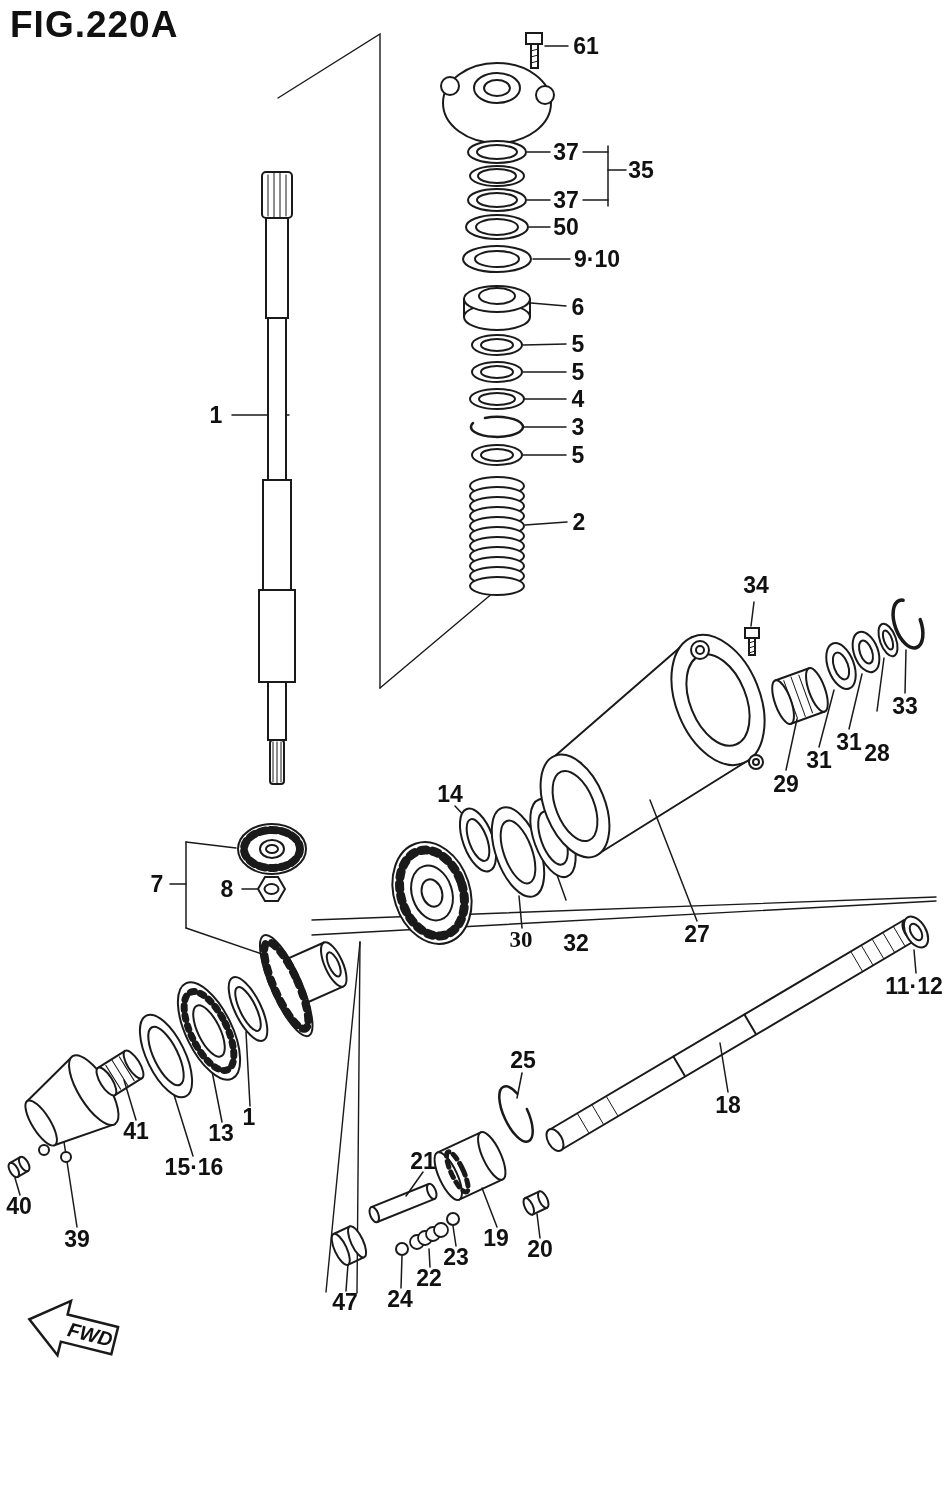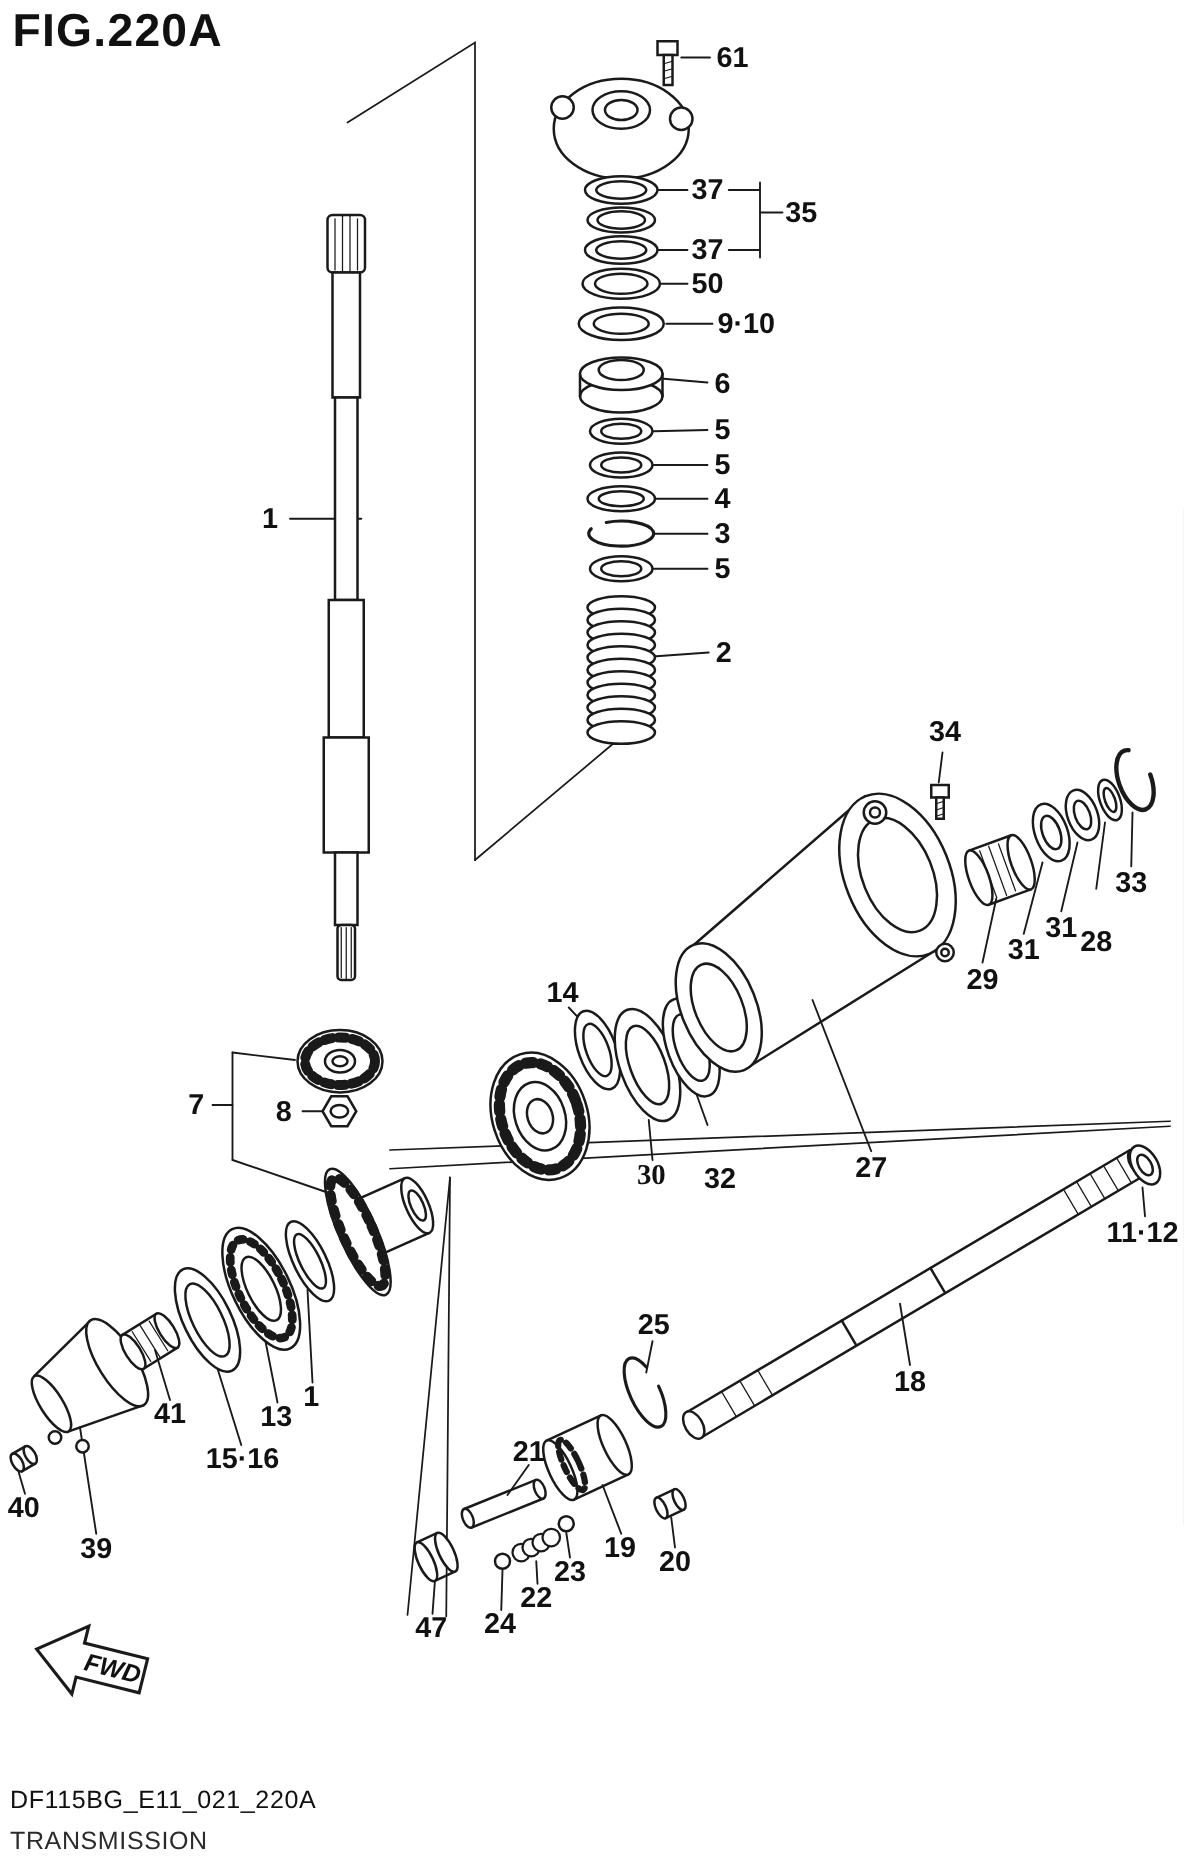--- a/index.html
+++ b/index.html
@@ -407,18 +407,14 @@
       <div class="callout" style="left: 77px; top: 1239px;">39</div>
       <div class="callout" style="left: 423px; top: 1161px;">21</div>
       <div class="callout" style="left: 496px; top: 1238px;">19</div>
       <div class="callout" style="left: 540px; top: 1249px;">20</div>
       <div class="callout" style="left: 456px; top: 1257px;">23</div>
       <div class="callout" style="left: 429px; top: 1278px;">22</div>
       <div class="callout" style="left: 400px; top: 1299px;">24</div>
       <div class="callout" style="left: 345px; top: 1302px;">47</div>
     </div>
 
-  <div class="footer">
-    <div class="code">DF115BG_E11_021_220A</div>
-    <div class="name">TRANSMISSION</div>
-  </div>
 
 </div>
 
 </body></html>

